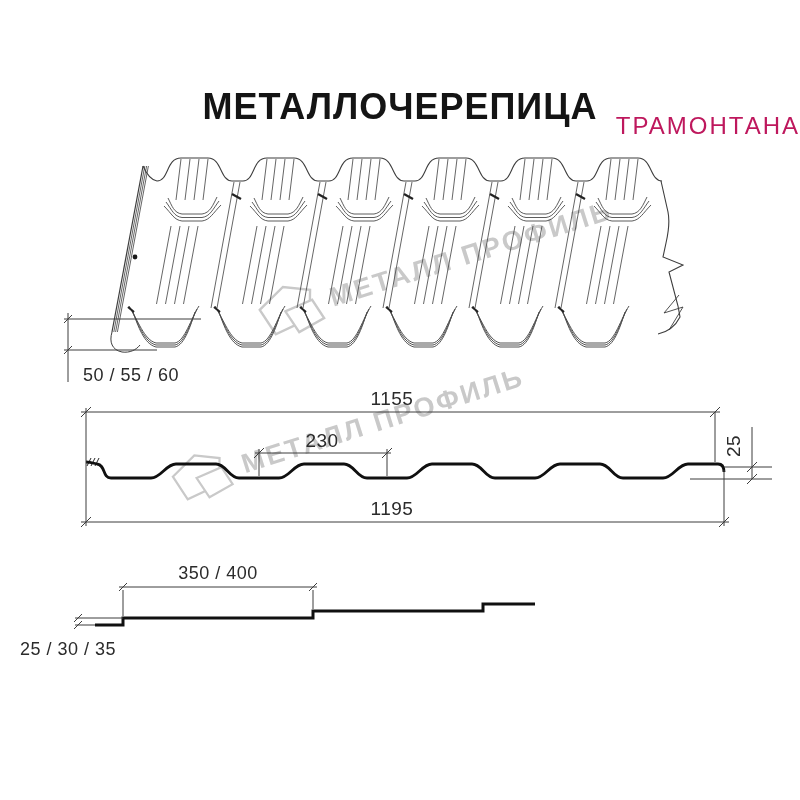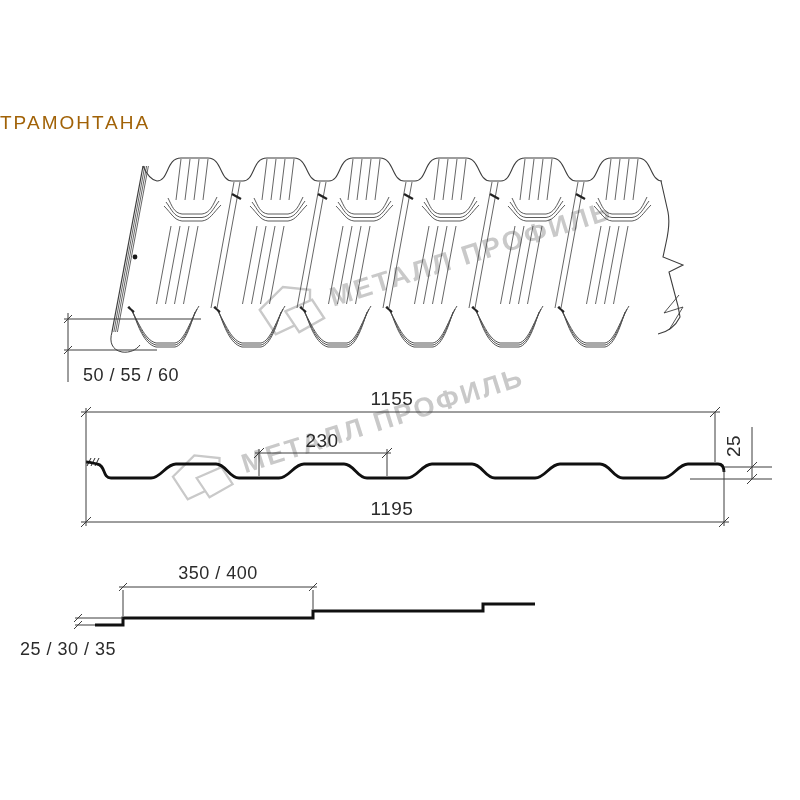--- a/index.html
+++ b/index.html
@@ -1,21 +1,21 @@
 <!DOCTYPE html>
 <html><head>
 <meta charset="utf-8">
 <style>
   html,body{margin:0;padding:0;background:#fff;}
   .page{position:relative;width:800px;height:800px;background:#ffffff;overflow:hidden;
         font-family:"Liberation Sans",sans-serif;}
   .title{position:absolute;left:0;top:62px;width:100%;text-align:center;
          font-size:36px;font-weight:700;letter-spacing:1px;color:#141414;z-index:3;}
-  .subtitle{position:absolute;left:0;top:112px;width:100%;text-align:left;
-            font-size:19px;font-weight:400;letter-spacing:2px;color:#a16207;z-index:3;}
+  .subtitle{position:absolute;left:0;top:112px;width:100%;text-align:right;
+            font-size:24px;font-weight:400;letter-spacing:2px;color:#be185d;z-index:3;}
   .wm{position:absolute;display:flex;align-items:center;gap:10px;z-index:1;
       transform-origin:left center;transform:rotate(-17.5deg);
       color:#c9c9c9;font-weight:700;font-size:27px;letter-spacing:2.5px;white-space:nowrap;}
   .wm svg{flex:0 0 auto;}
   svg.art{position:absolute;left:0;top:0;z-index:2;}
   svg text{font-family:"Liberation Sans",sans-serif;fill:#2b2b2b;}
   .dimnum{font-size:19px;letter-spacing:0.5px;}
   .dimlbl{font-size:18px;letter-spacing:0.5px;}
 </style>
 </head>
@@ -32,20 +32,21 @@
   </div>
 
   <div class="wm" style="left:168px;top:462px;">
     <svg width="68" height="52" viewBox="0 0 66 56">
       <polygon points="5,18 34,3 59,14 50,41 13,46" fill="none" stroke="#c9c9c9" stroke-width="2.4"></polygon>
       <polygon points="29,27 58,24 64,45 36,51" fill="#ffffff" stroke="#c9c9c9" stroke-width="2.4"></polygon>
     </svg>
     <span>МЕТАЛЛ ПРОФИЛЬ</span>
   </div>
 
+  <h1 class="title">МЕТАЛЛОЧЕРЕПИЦА</h1>
   <div class="subtitle">ТРАМОНТАНА</div>
 
   <svg class="art" width="800" height="800" viewBox="0 0 800 800">
 
     <g id="wireframe">
         <path d="M143,166 C147,175 151,180 157,181 C169,181 166,158 181,158 L208,158 C222,158 220,181 232,181 L243,181 C255,181 252,158 267,158 L294,158 C308,158 306,181 318,181 L329,181 C341,181 338,158 353,158 L380,158 C394,158 392,181 404,181 L415,181 C427,181 424,158 439,158 L466,158 C480,158 478,181 490,181 L501,181 C513,181 510,158 525,158 L552,158 C566,158 564,181 576,181 L587,181 C599,181 596,158 611,158 L638,158 C652,158 650,181 662,181" fill="none" stroke="#3d3d3d" stroke-width="1.1"></path>
         <path d="M234,182 L211,308" fill="none" stroke="#4a4a4a" stroke-width="0.85"></path>
         <path d="M240,182 L217,308" fill="none" stroke="#4a4a4a" stroke-width="0.85"></path>
         <path d="M320,182 L297,308" fill="none" stroke="#4a4a4a" stroke-width="0.85"></path>
         <path d="M326,182 L303,308" fill="none" stroke="#4a4a4a" stroke-width="0.85"></path>

